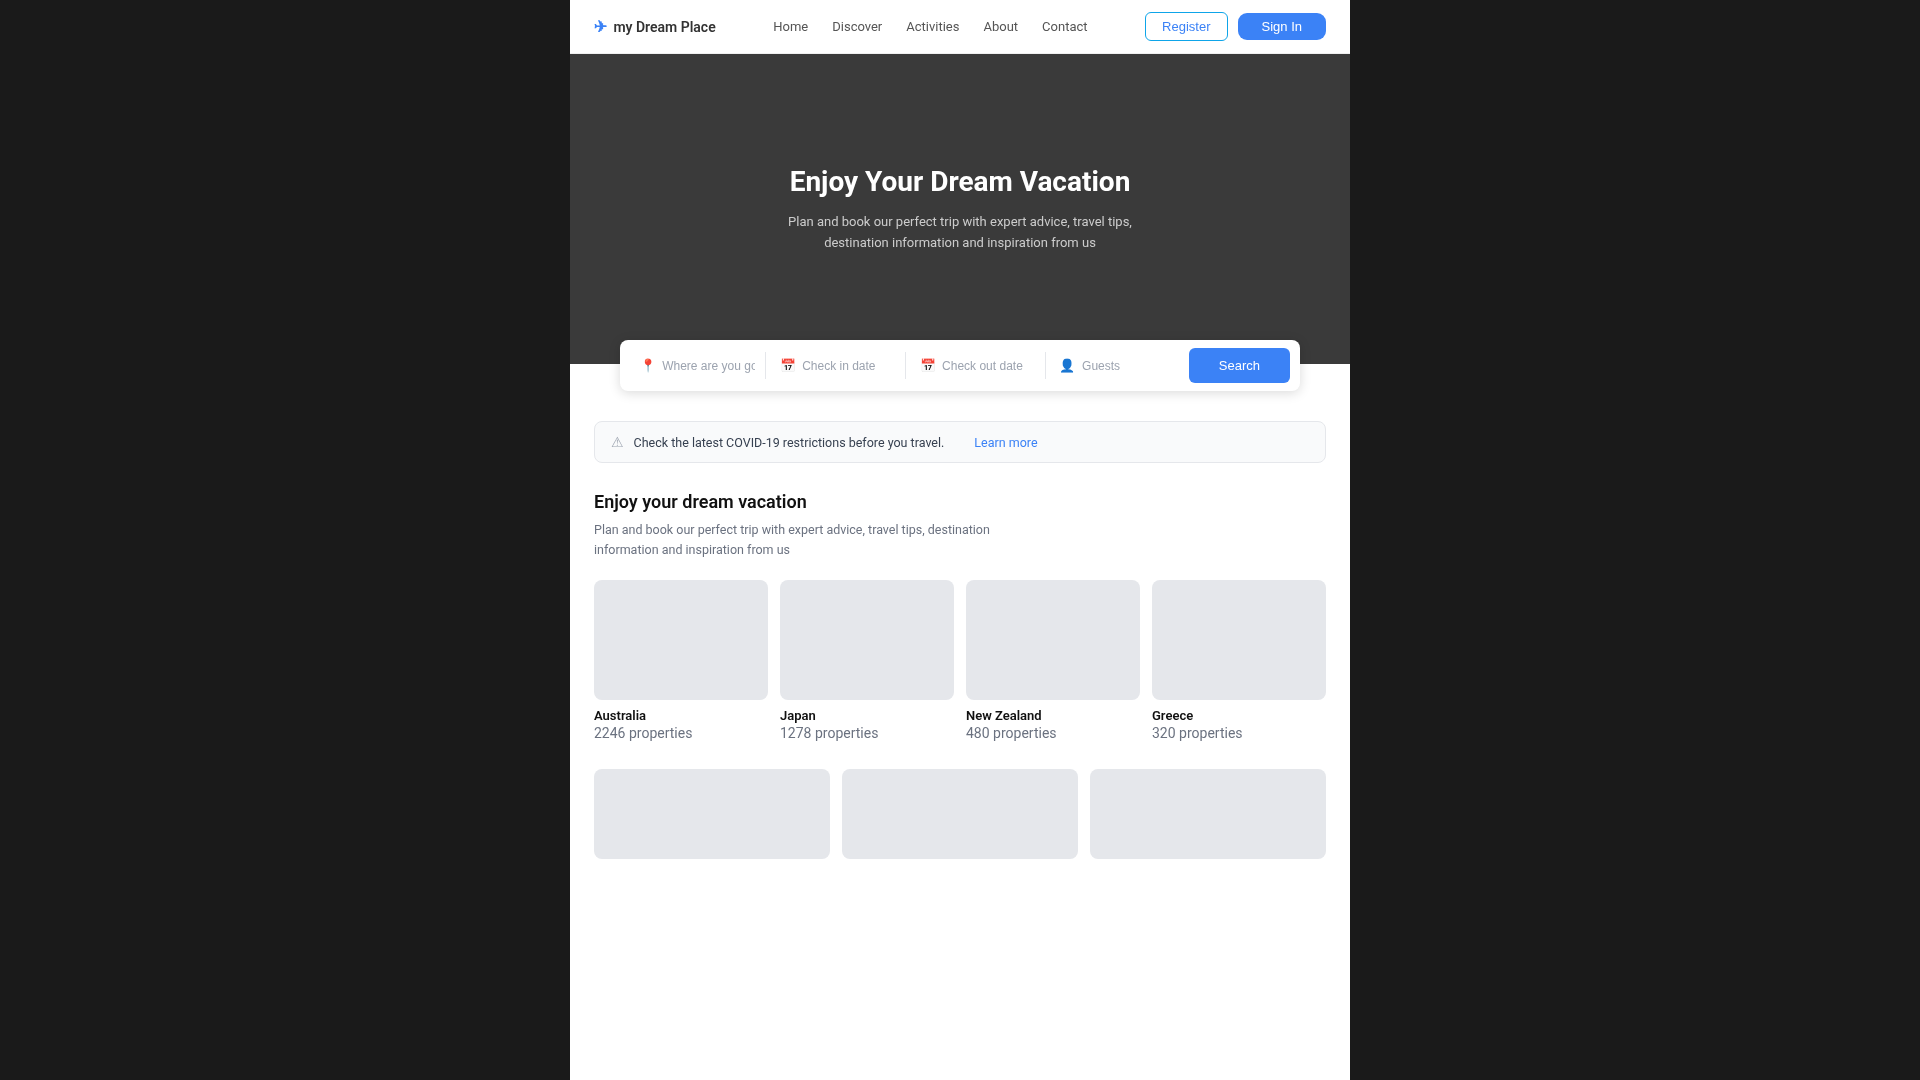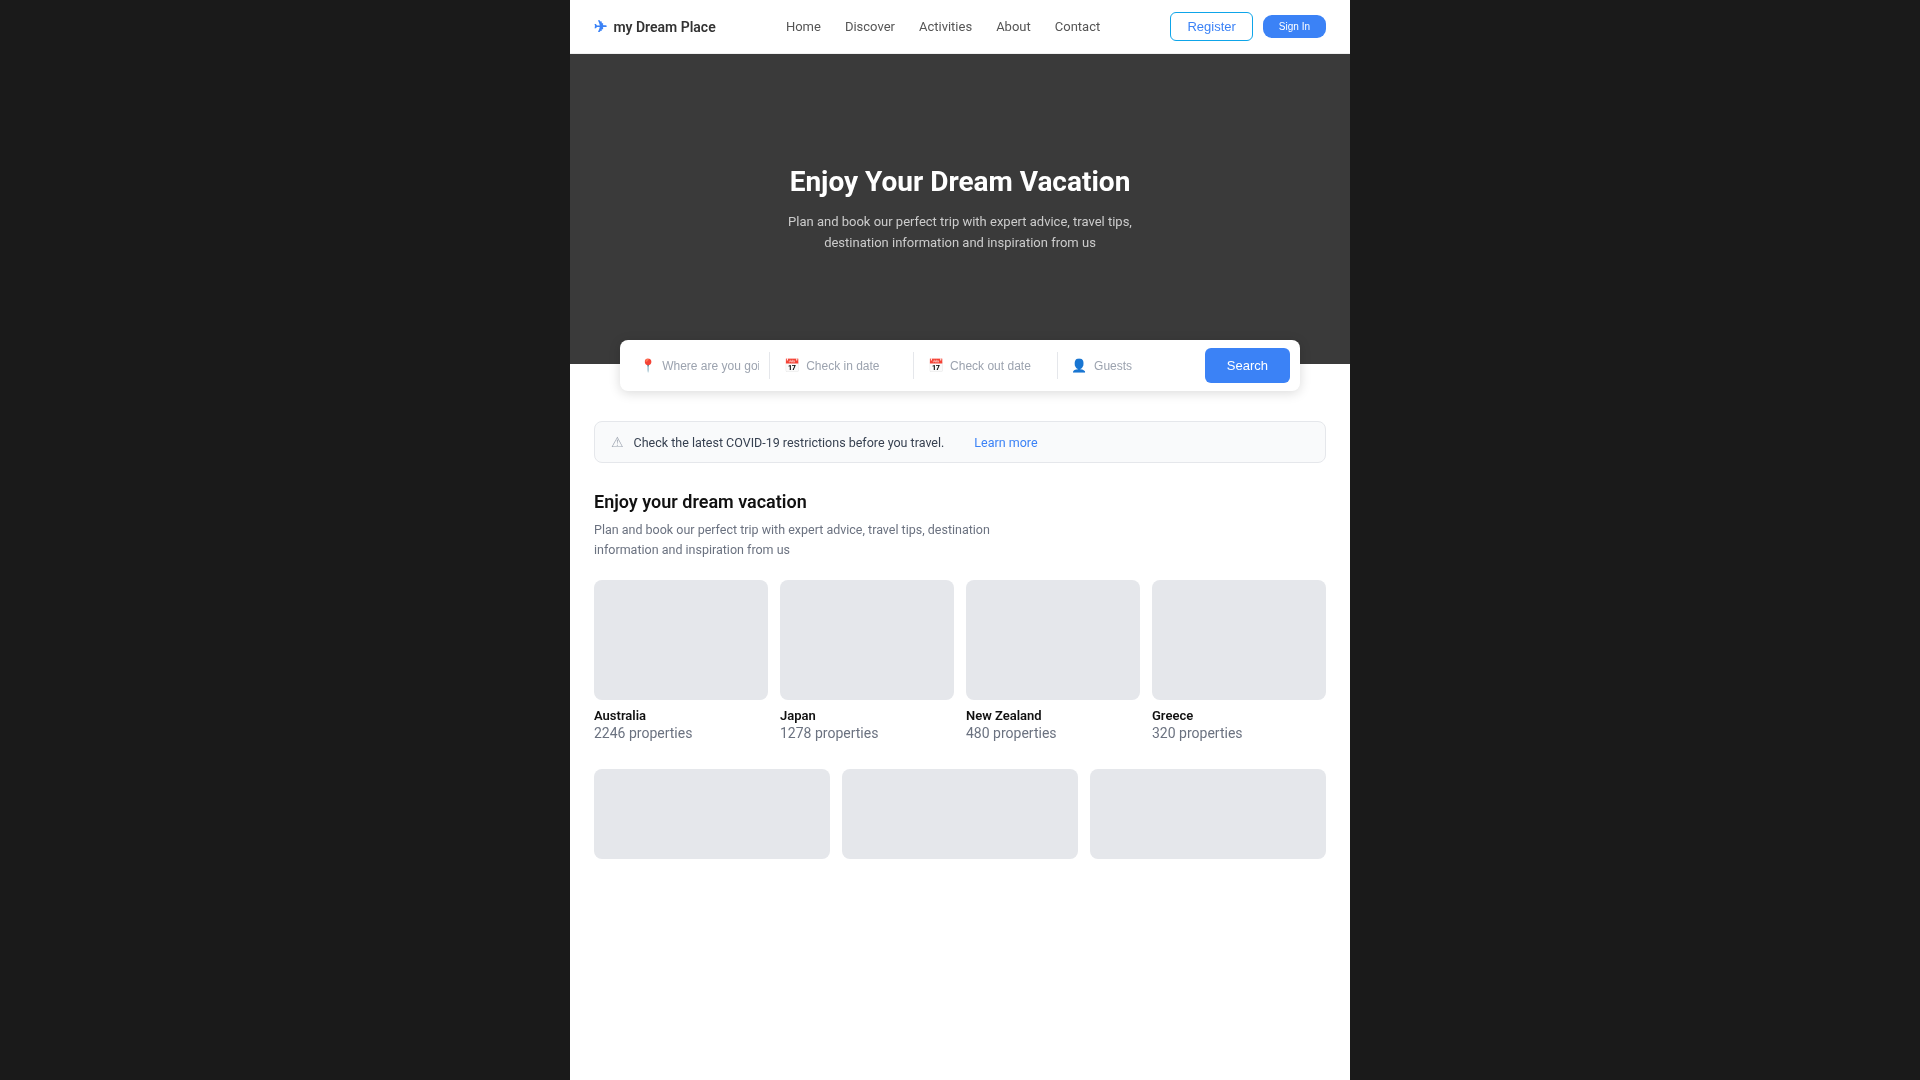--- a/index.html
+++ b/index.html
@@ -56,22 +56,22 @@
     .btn-register {
       font-size: 13px;
       padding: 6px 16px;
       border: 1px solid #0ea5e9;
       background: transparent;
       color: #3b82f6;
       border-radius: 6px;
       cursor: pointer;
     }
     .btn-signin {
-      font-size: 10px;
-      padding: 6px 16px;
+      font-size: 13px;
+      padding: 6px 24px;
       border: none;
       background: #3b82f6;
       color: #fff;
       border-radius: 9px;
       cursor: pointer;
     }
 
     
     .hero {
       background: #3a3a3a;
@@ -139,21 +139,21 @@
       background: transparent;
     }
     .search-field input::placeholder {
       color: #9ca3af;
     }
     .btn-search {
       background: #3b82f6;
       color: #fff;
       border: none;
       border-radius: 6px;
-      padding: 10px 22px;
+      padding: 10px 30px;
       font-size: 13px;
       font-weight: 500;
       cursor: pointer;
       white-space: nowrap;
     }
 
     
     .covid-banner {
       margin: 30px 24px 0;
       background: #f9fafb;

